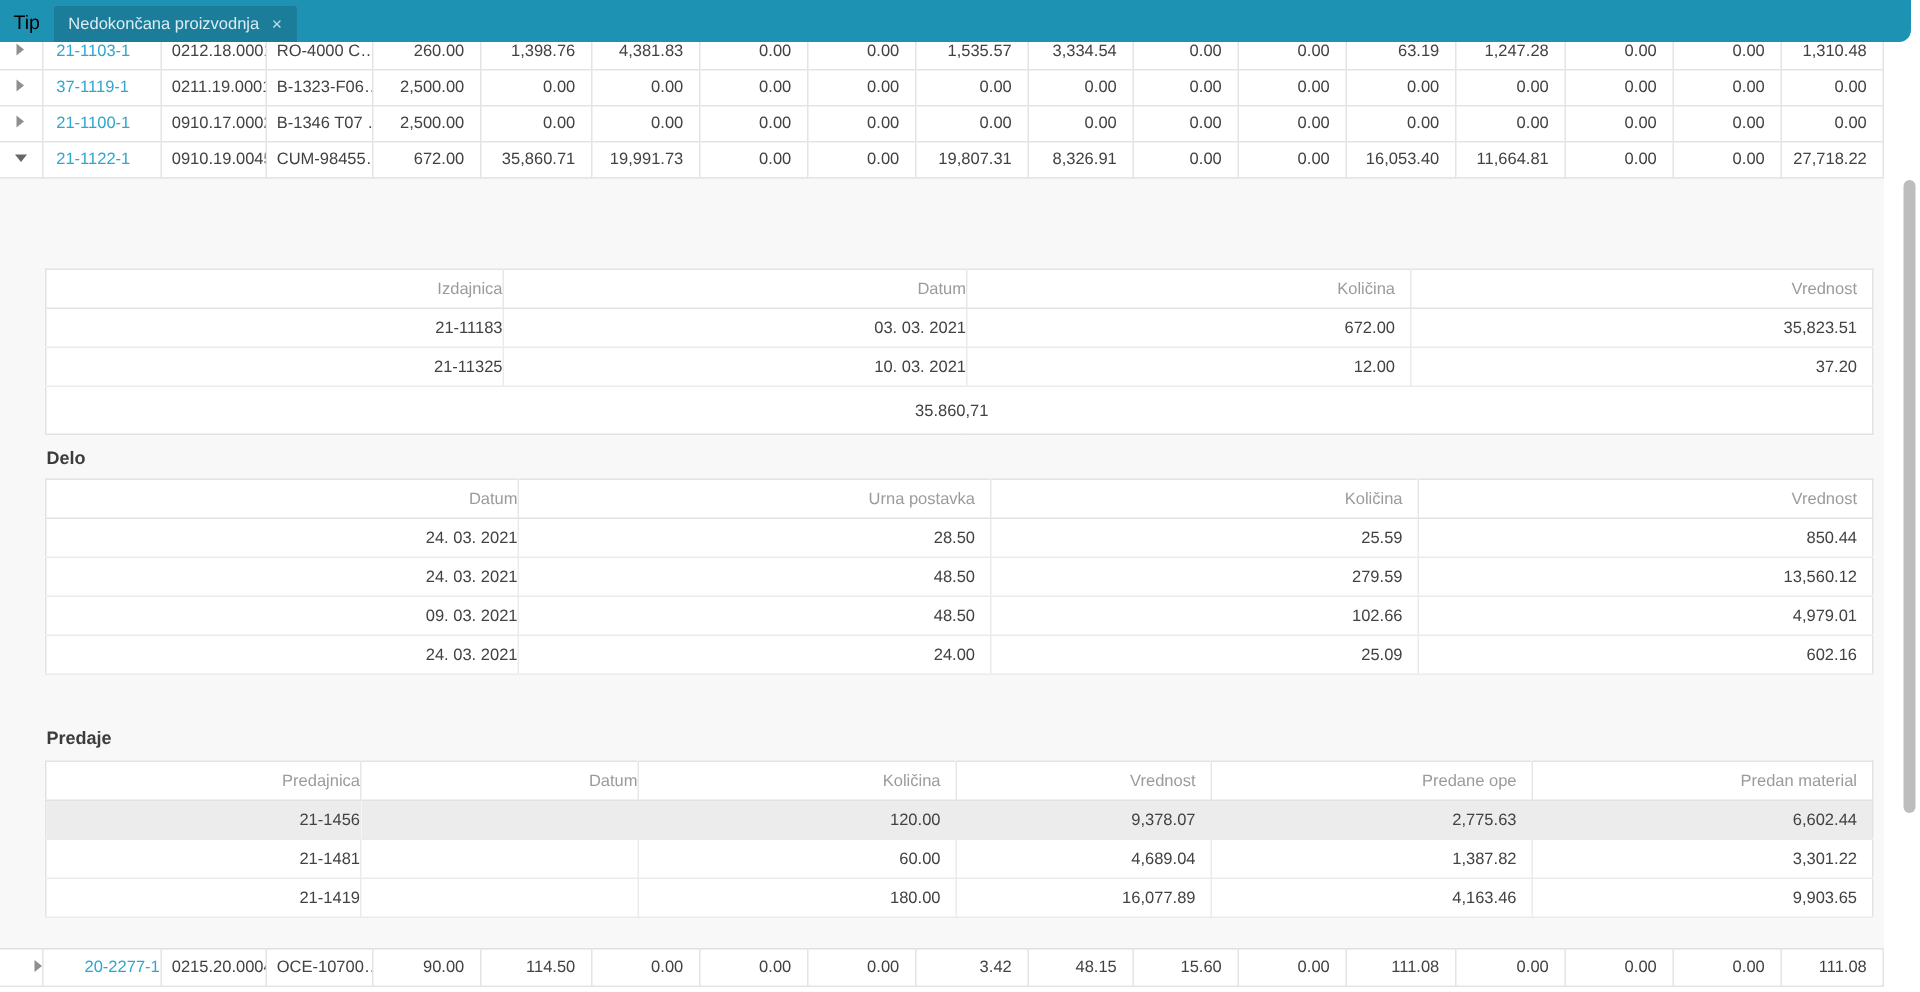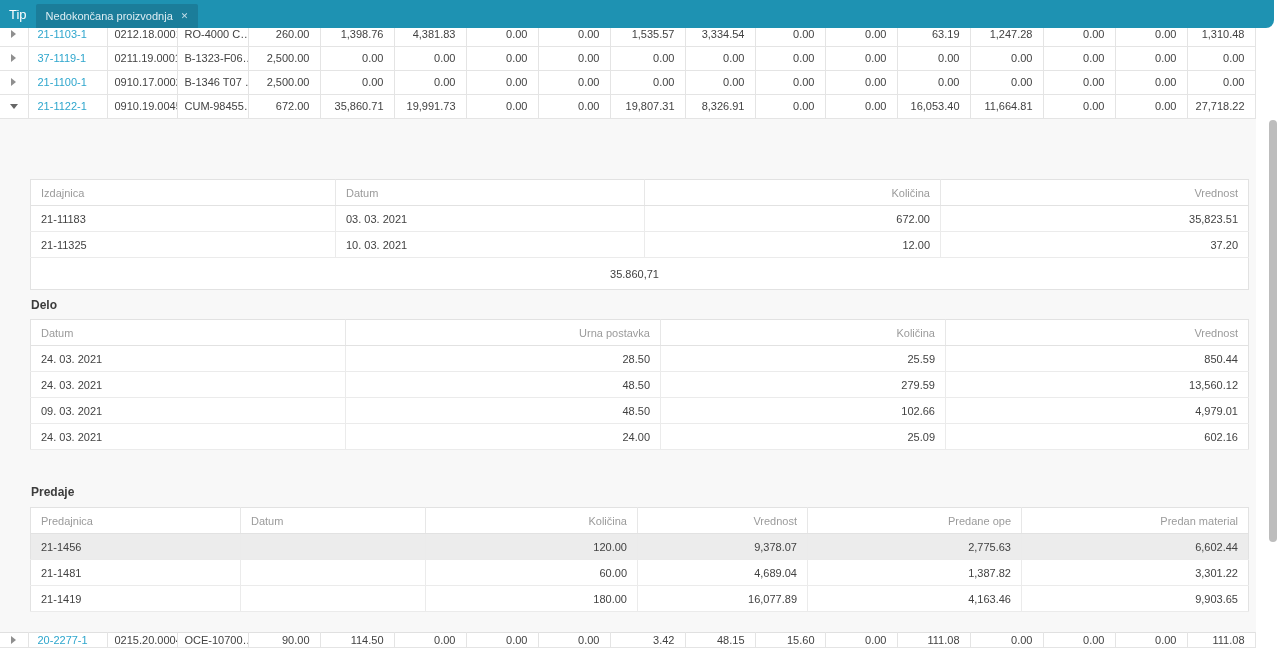--- a/index.html
+++ b/index.html
@@ -4,35 +4,35 @@
 <style>
   * { margin:0; padding:0; box-sizing:border-box; }
   html,body { background:#fff; }
   body { font-family:"Liberation Sans", sans-serif; color:#424242; }
   #app { position:relative; width:1280px; height:661px; overflow:hidden; background:#fff; }
 
   
   .tabbar { position:absolute; left:0; top:0; width:1274px; height:28px;
             background:#1e92b2; display:flex; align-items:stretch; z-index:20;
             border-radius:0 0 8px 0; }
-  .tip { color:#ffffff; font-size:13px; display:flex; align-items:center;
+  .tip { color:#000000; font-size:13px; display:flex; align-items:center;
          padding:0 9px; cursor:default; }
   .tab { background:#1b7d9a; margin-top:4px; display:flex; align-items:center;
          padding:0 10px; border-radius:2px 2px 0 0; }
   .tab-label { color:#dcedf3; font-size:11px; white-space:nowrap; }
   .tab-close { color:#c3dde8; font-size:9px; margin-left:8px; line-height:1; cursor:pointer; }
 
   
   table.grid { position:absolute; left:0; border-collapse:collapse; table-layout:fixed;
                width:1255px; background:#fff; font-size:11px; }
   table.grid-top { top:22px; z-index:5; }
   table.grid-bottom { top:632px; border-top:1px solid #e0e0e0; }
   table.grid td { height:24px; border-right:1px solid #e4e4e4; border-bottom:1px solid #e4e4e4;
                   white-space:nowrap; overflow:hidden; vertical-align:middle; }
-  table.grid-bottom td { height:15px; }
+  table.grid-bottom td { height:25px;text-align:right; }
   td.c-arrow { text-align:center; }
   td.c-id { color:#2ea6cd; padding-left:9px; }
   td.c-txt { padding-left:7px; color:#424242; }
   td.c-num { text-align:right; padding-right:10px; color:#424242; }
   .tri-right { display:inline-block; width:0; height:0;
                border-top:4px solid transparent; border-bottom:4px solid transparent;
                border-left:5px solid #8f8f8f; }
   .tri-down  { display:inline-block; width:0; height:0;
                border-left:4px solid transparent; border-right:4px solid transparent;
                border-top:5px solid #666; margin-bottom:1px; }
@@ -49,21 +49,21 @@
                  border:1px solid #e2e2e2; }
   .tbl-izdaje  { top:60px; }
   .tbl-delo    { top:200px; }
   .tbl-predaje { top:388px; }
   table.dtable th { font-weight:normal; color:#9b9b9b; height:26px;
                     border-right:1px solid #e7e7e7; border-bottom:1px solid #e2e2e2;
                     white-space:nowrap; overflow:hidden; }
   table.dtable td { height:26px; border-right:1px solid #ebebeb; border-bottom:1px solid #ebebeb;
                     white-space:nowrap; overflow:hidden; }
   .tbl-delo th, .tbl-delo td, .tbl-predaje th, .tbl-predaje td { height:27px; }
-  table.dtable .al { text-align:left; padding-left:10px; }
+  table.dtable .al { text-align:right; padding-left:10px; }
   table.dtable .ar { text-align:right; padding-right:10px; }
   table.dtable td:last-child, table.dtable th:last-child { border-right:none; }
   tr.hl td { background:#ececec;margin-left:44px; }
   td.total-cell { height:32px !important; text-align:center; padding-right:10px;
                   border-right:none !important; border-bottom:none !important;
                   border-top:1px solid #e2e2e2; color:#424242; }
 
   
   .vthumb { position:absolute; right:3px; top:120px; width:8px; height:422px;
             background:#bdbdbd; border-radius:4px; z-index:30; }

